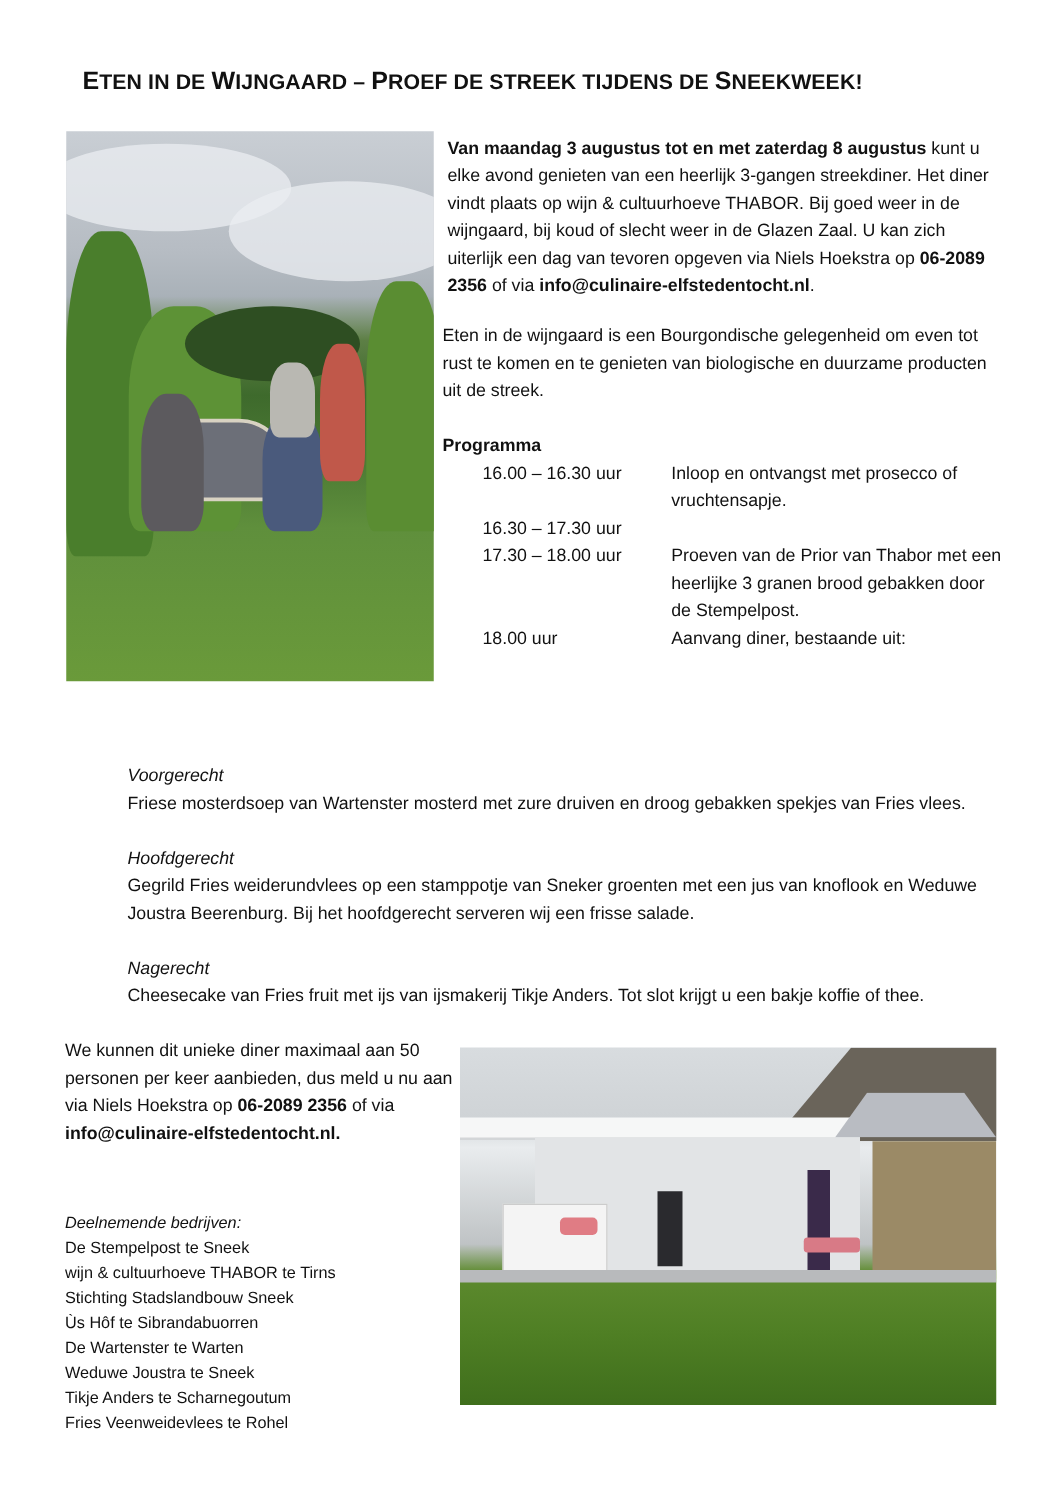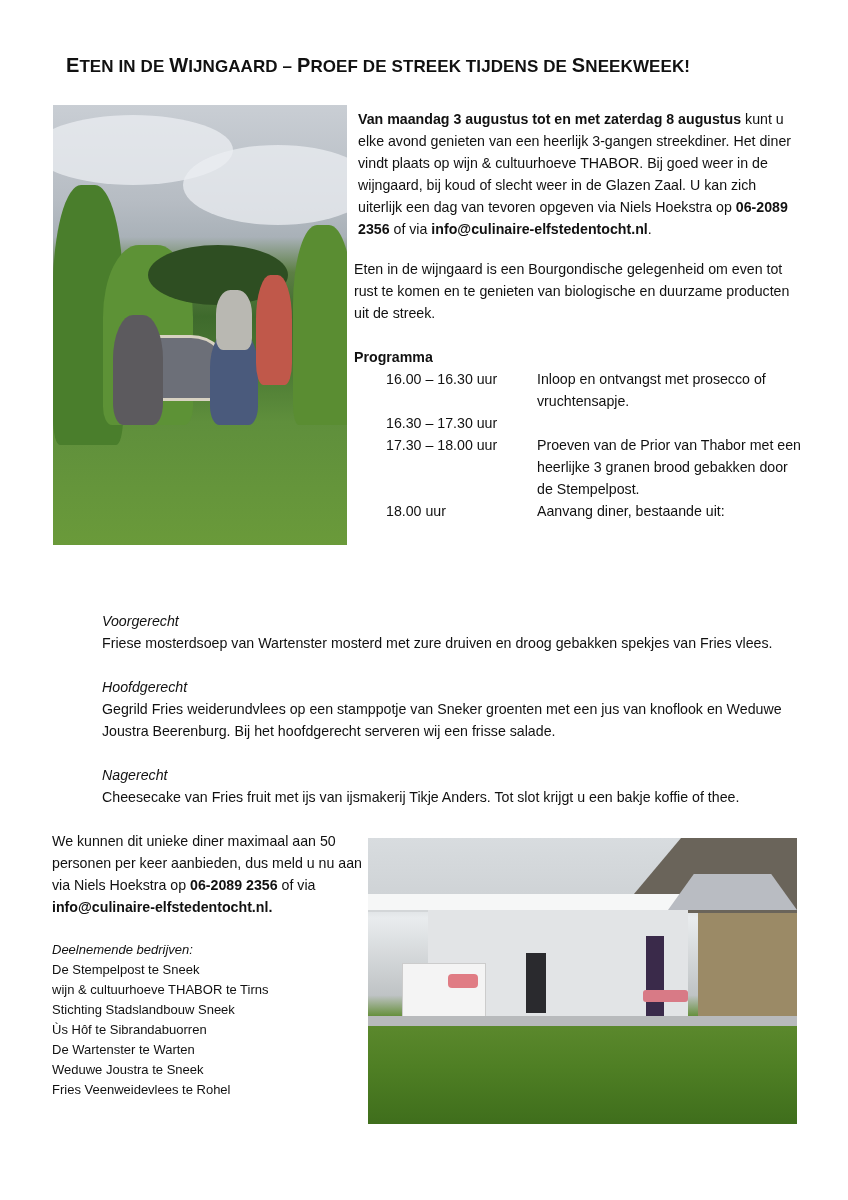--- a/index.html
+++ b/index.html
@@ -29,21 +29,21 @@
   .prog-h { left: 354px; top: 346px; font-weight: bold; }
   .prog { left: 354px; top: 368px; width: 450px; }
   .prog-row { display: flex; margin-left: 32px; }
   .prog-time { width: 151px; flex: none; }
   .prog-desc { width: 290px; }
   .menu { left: 102px; top: 610px; width: 700px; }
   .menu .course { font-style: italic; }
   .menu .gap { height: 22px; }
   .contact { left: 52px; top: 830px; width: 320px; }
   .partners { left: 52px; top: 940px; width: 300px; font-size: 13px; line-height: 20px; }
-  .partners .head { font-style: italic; }
+  .partners .head { font-style: italic; margin-top: 28px; }
   
   .sky-cloud { position: absolute; border-radius: 50%; background: rgba(235,238,241,0.75); }
   .vine { position: absolute; background: #3d6d28; border-radius: 40% 40% 10% 10%; }
   .person { position: absolute; border-radius: 40% 40% 20% 20%; }
   .sofa { position: absolute; background: #6c6f78; border-radius: 40px 40px 8px 8px; border: 3px solid #d8d2c2; }
   
   .roof { position: absolute; background: #6a645a; }
   .building { position: absolute; background: #f2f3f3; }
   .brick { position: absolute; background: #9b8a66; }
   .umbrella { position: absolute; background: #b9bcc2; }
@@ -110,20 +110,21 @@
 </div>
 
 <div class="abs partners">
   <div class="head">Deelnemende bedrijven:</div>
   <div>De Stempelpost te Sneek</div>
   <div>wijn &amp; cultuurhoeve THABOR te Tirns</div>
   <div>Stichting Stadslandbouw Sneek</div>
   <div>Ùs Hôf te Sibrandabuorren</div>
   <div>De Wartenster te Warten</div>
   <div>Weduwe Joustra te Sneek</div>
+  <div>Tikje Anders te Scharnegoutum</div>
   <div>Fries Veenweidevlees te Rohel</div>
 </div>
 
 <div class="abs photo2" title="Photo: glass hall and terrace of the farmhouse with lawn in front">
   <div class="roof" style="left:250px;top:0;width:180px;height:75px;clip-path:polygon(35% 0,100% 0,100% 100%,0 100%);"></div>
   <div class="brick" style="left:330px;top:75px;width:99px;height:110px;"></div>
   <div class="building" style="left:0;top:56px;width:320px;height:16px;background:#f6f7f7;border-bottom:2px solid #d3d6d8;"></div>
   <div class="building" style="left:60px;top:72px;width:260px;height:108px;background:#e2e4e6;"></div>
   <div class="building" style="left:158px;top:115px;width:20px;height:60px;background:#2a2a2e;"></div>
   <div class="building" style="left:278px;top:98px;width:18px;height:80px;background:#3a2a4a;"></div>

